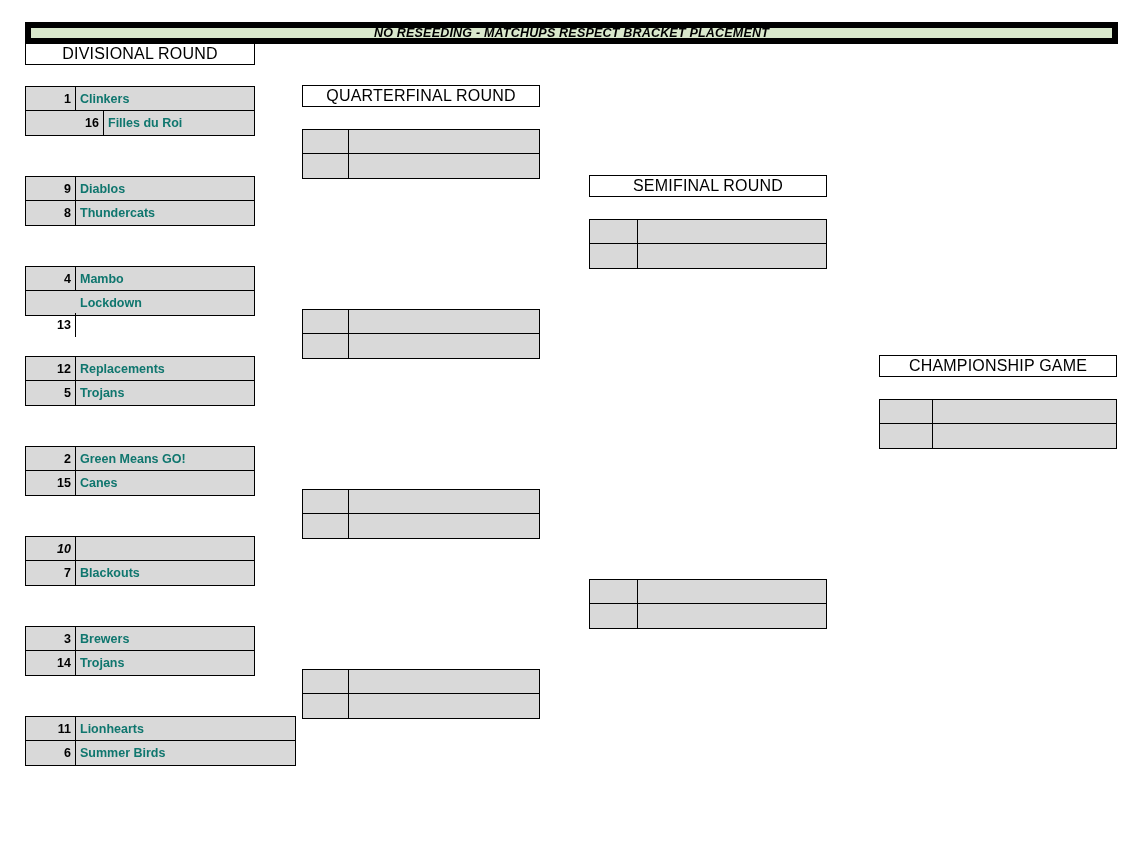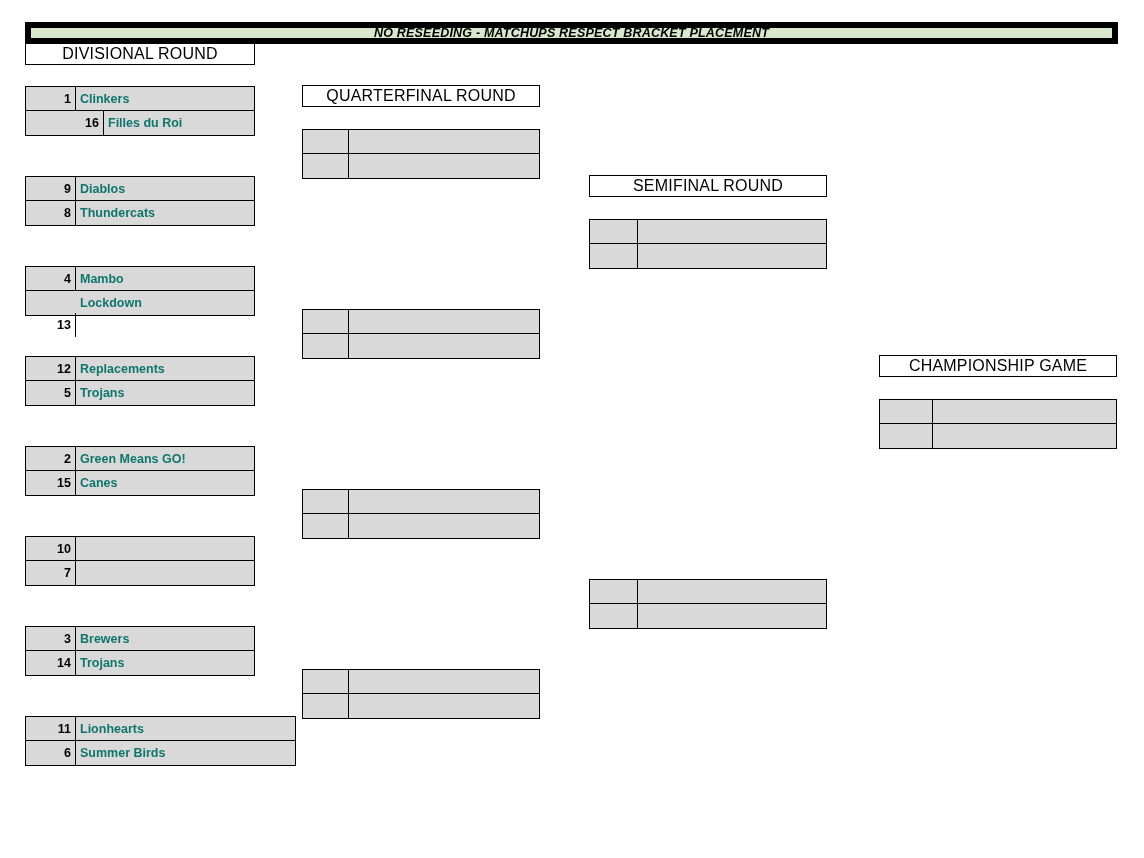--- a/index.html
+++ b/index.html
@@ -183,24 +183,25 @@
           <div class="seed-cell" style="width: 50px; min-width: 50px;">2</div>
           <div class="team-cell">Green Means GO!</div>
         </div>
         <div class="slot bottom">
           <div class="seed-cell" style="width: 50px; min-width: 50px;">15</div>
           <div class="team-cell">Canes</div>
         </div>
       </div>
       <div class="matchup" style="left: 25px; top: 536px; width: 230px;">
         <div class="slot top">
-          <div class="seed-cell" style="width: 50px; min-width: 50px;">10</div>
+          <div class="seed-cell" style="width: 50px; min-width: 50px; font-style: italic;">10</div>
         </div>
         <div class="slot bottom">
           <div class="seed-cell" style="width: 50px; min-width: 50px;">7</div>
+          <div class="team-cell">Blackouts</div>
         </div>
       </div>
       <div class="matchup" style="left: 25px; top: 626px; width: 230px;">
         <div class="slot top">
           <div class="seed-cell" style="width: 50px; min-width: 50px;">3</div>
           <div class="team-cell">Brewers</div>
         </div>
         <div class="slot bottom">
           <div class="seed-cell" style="width: 50px; min-width: 50px;">14</div>
           <div class="team-cell">Trojans</div>

